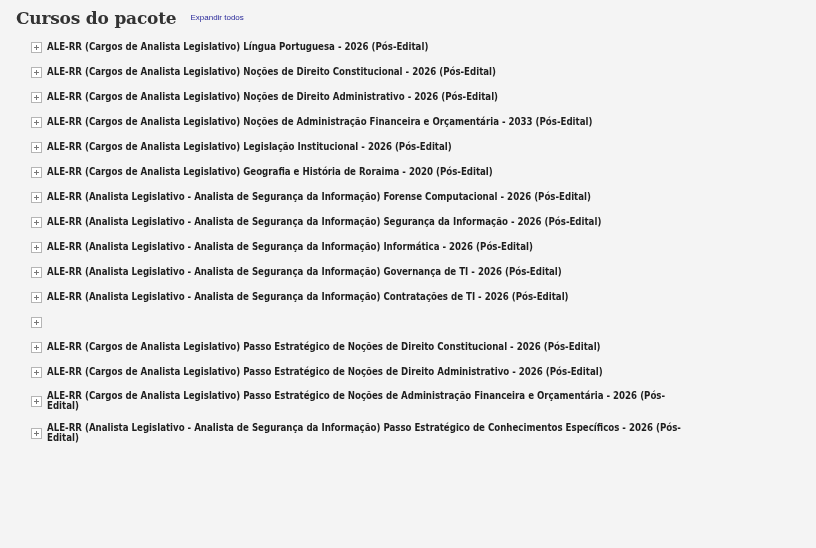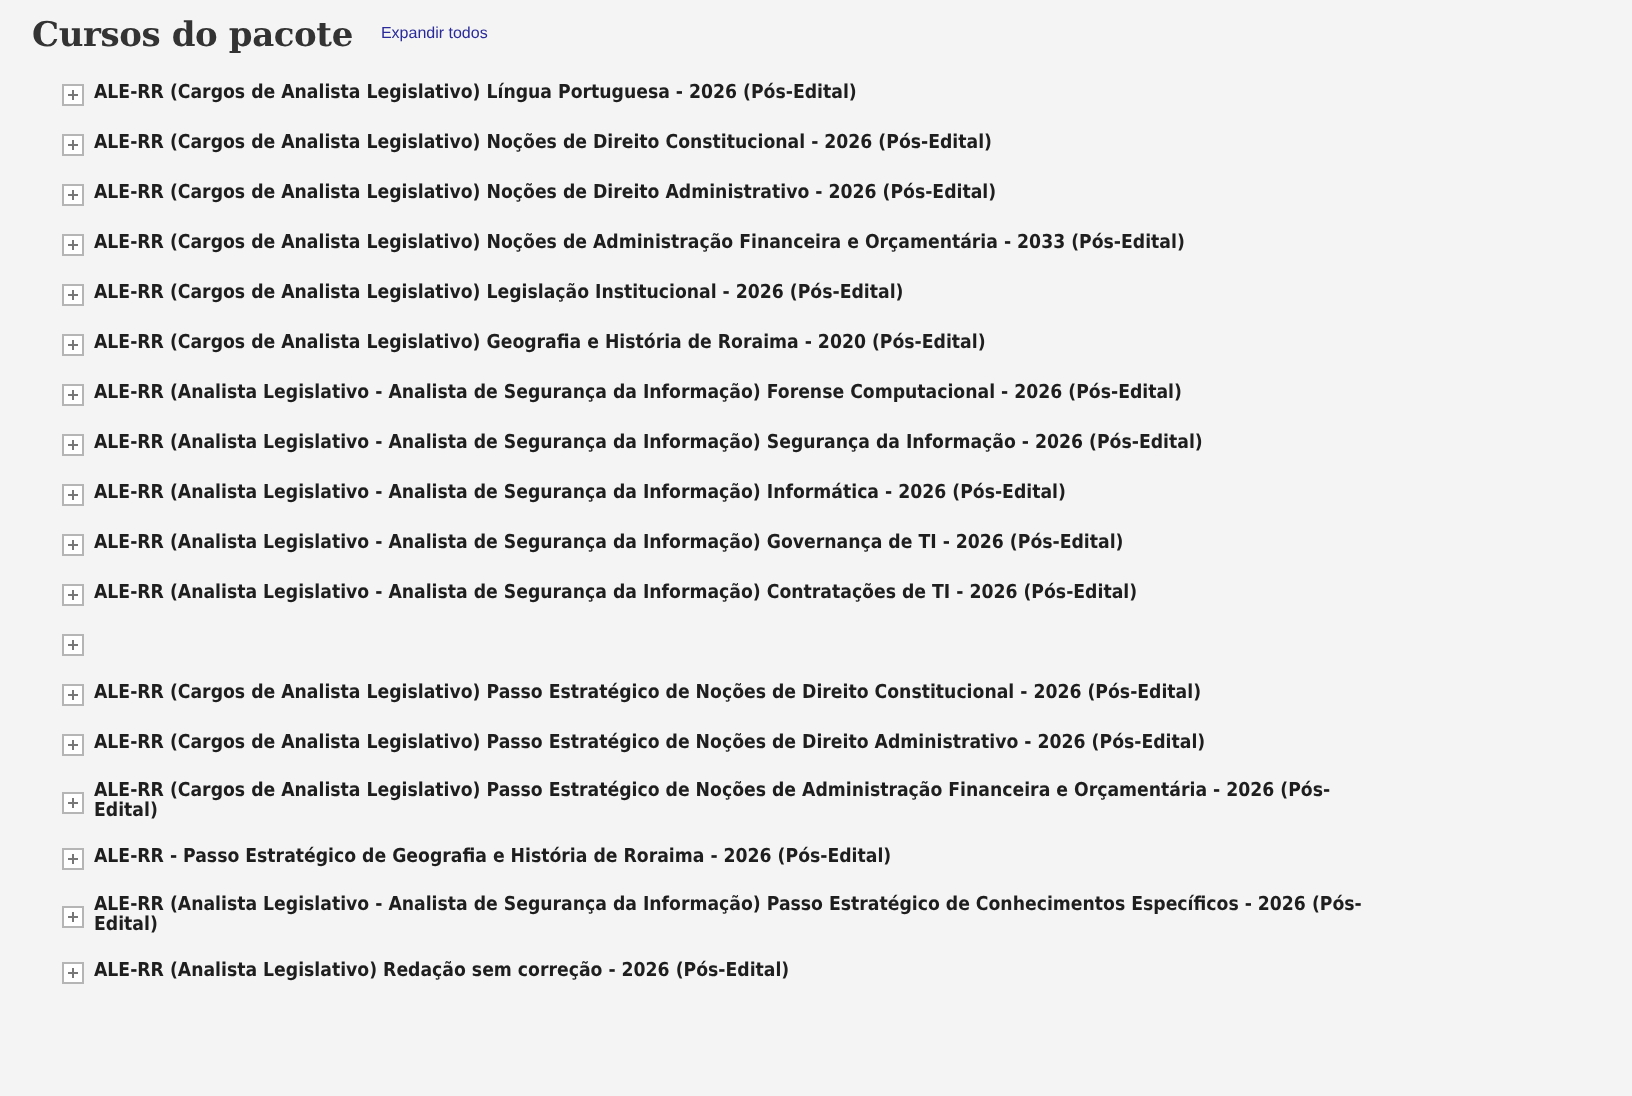--- a/index.html
+++ b/index.html
@@ -76,25 +76,17 @@
       <span class="label">ALE-RR (Cargos de Analista Legislativo) Passo Estratégico de Noções de Direito Constitucional - 2026 (Pós-Edital)</span>
     </div>
   <div class="item">
       <span class="icon"></span>
       <span class="label">ALE-RR (Cargos de Analista Legislativo) Passo Estratégico de Noções de Direito Administrativo - 2026 (Pós-Edital)</span>
     </div>
   <div class="item wrap">
       <span class="icon"></span>
       <span class="label">ALE-RR (Cargos de Analista Legislativo) Passo Estratégico de Noções de Administração Financeira e Orçamentária - 2026 (Pós-Edital)</span>
     </div>
-  <div class="item">
-      <span class="icon"></span>
-      <span class="label">ALE-RR - Passo Estratégico de Geografia e História de Roraima - 2026 (Pós-Edital)</span>
-    </div>
   <div class="item wrap">
       <span class="icon"></span>
       <span class="label">ALE-RR (Analista Legislativo - Analista de Segurança da Informação) Passo Estratégico de Conhecimentos Específicos - 2026 (Pós-Edital)</span>
     </div>
-  <div class="item">
-      <span class="icon"></span>
-      <span class="label">ALE-RR (Analista Legislativo) Redação sem correção - 2026 (Pós-Edital)</span>
-    </div>
 </div>
 
 </body></html>

